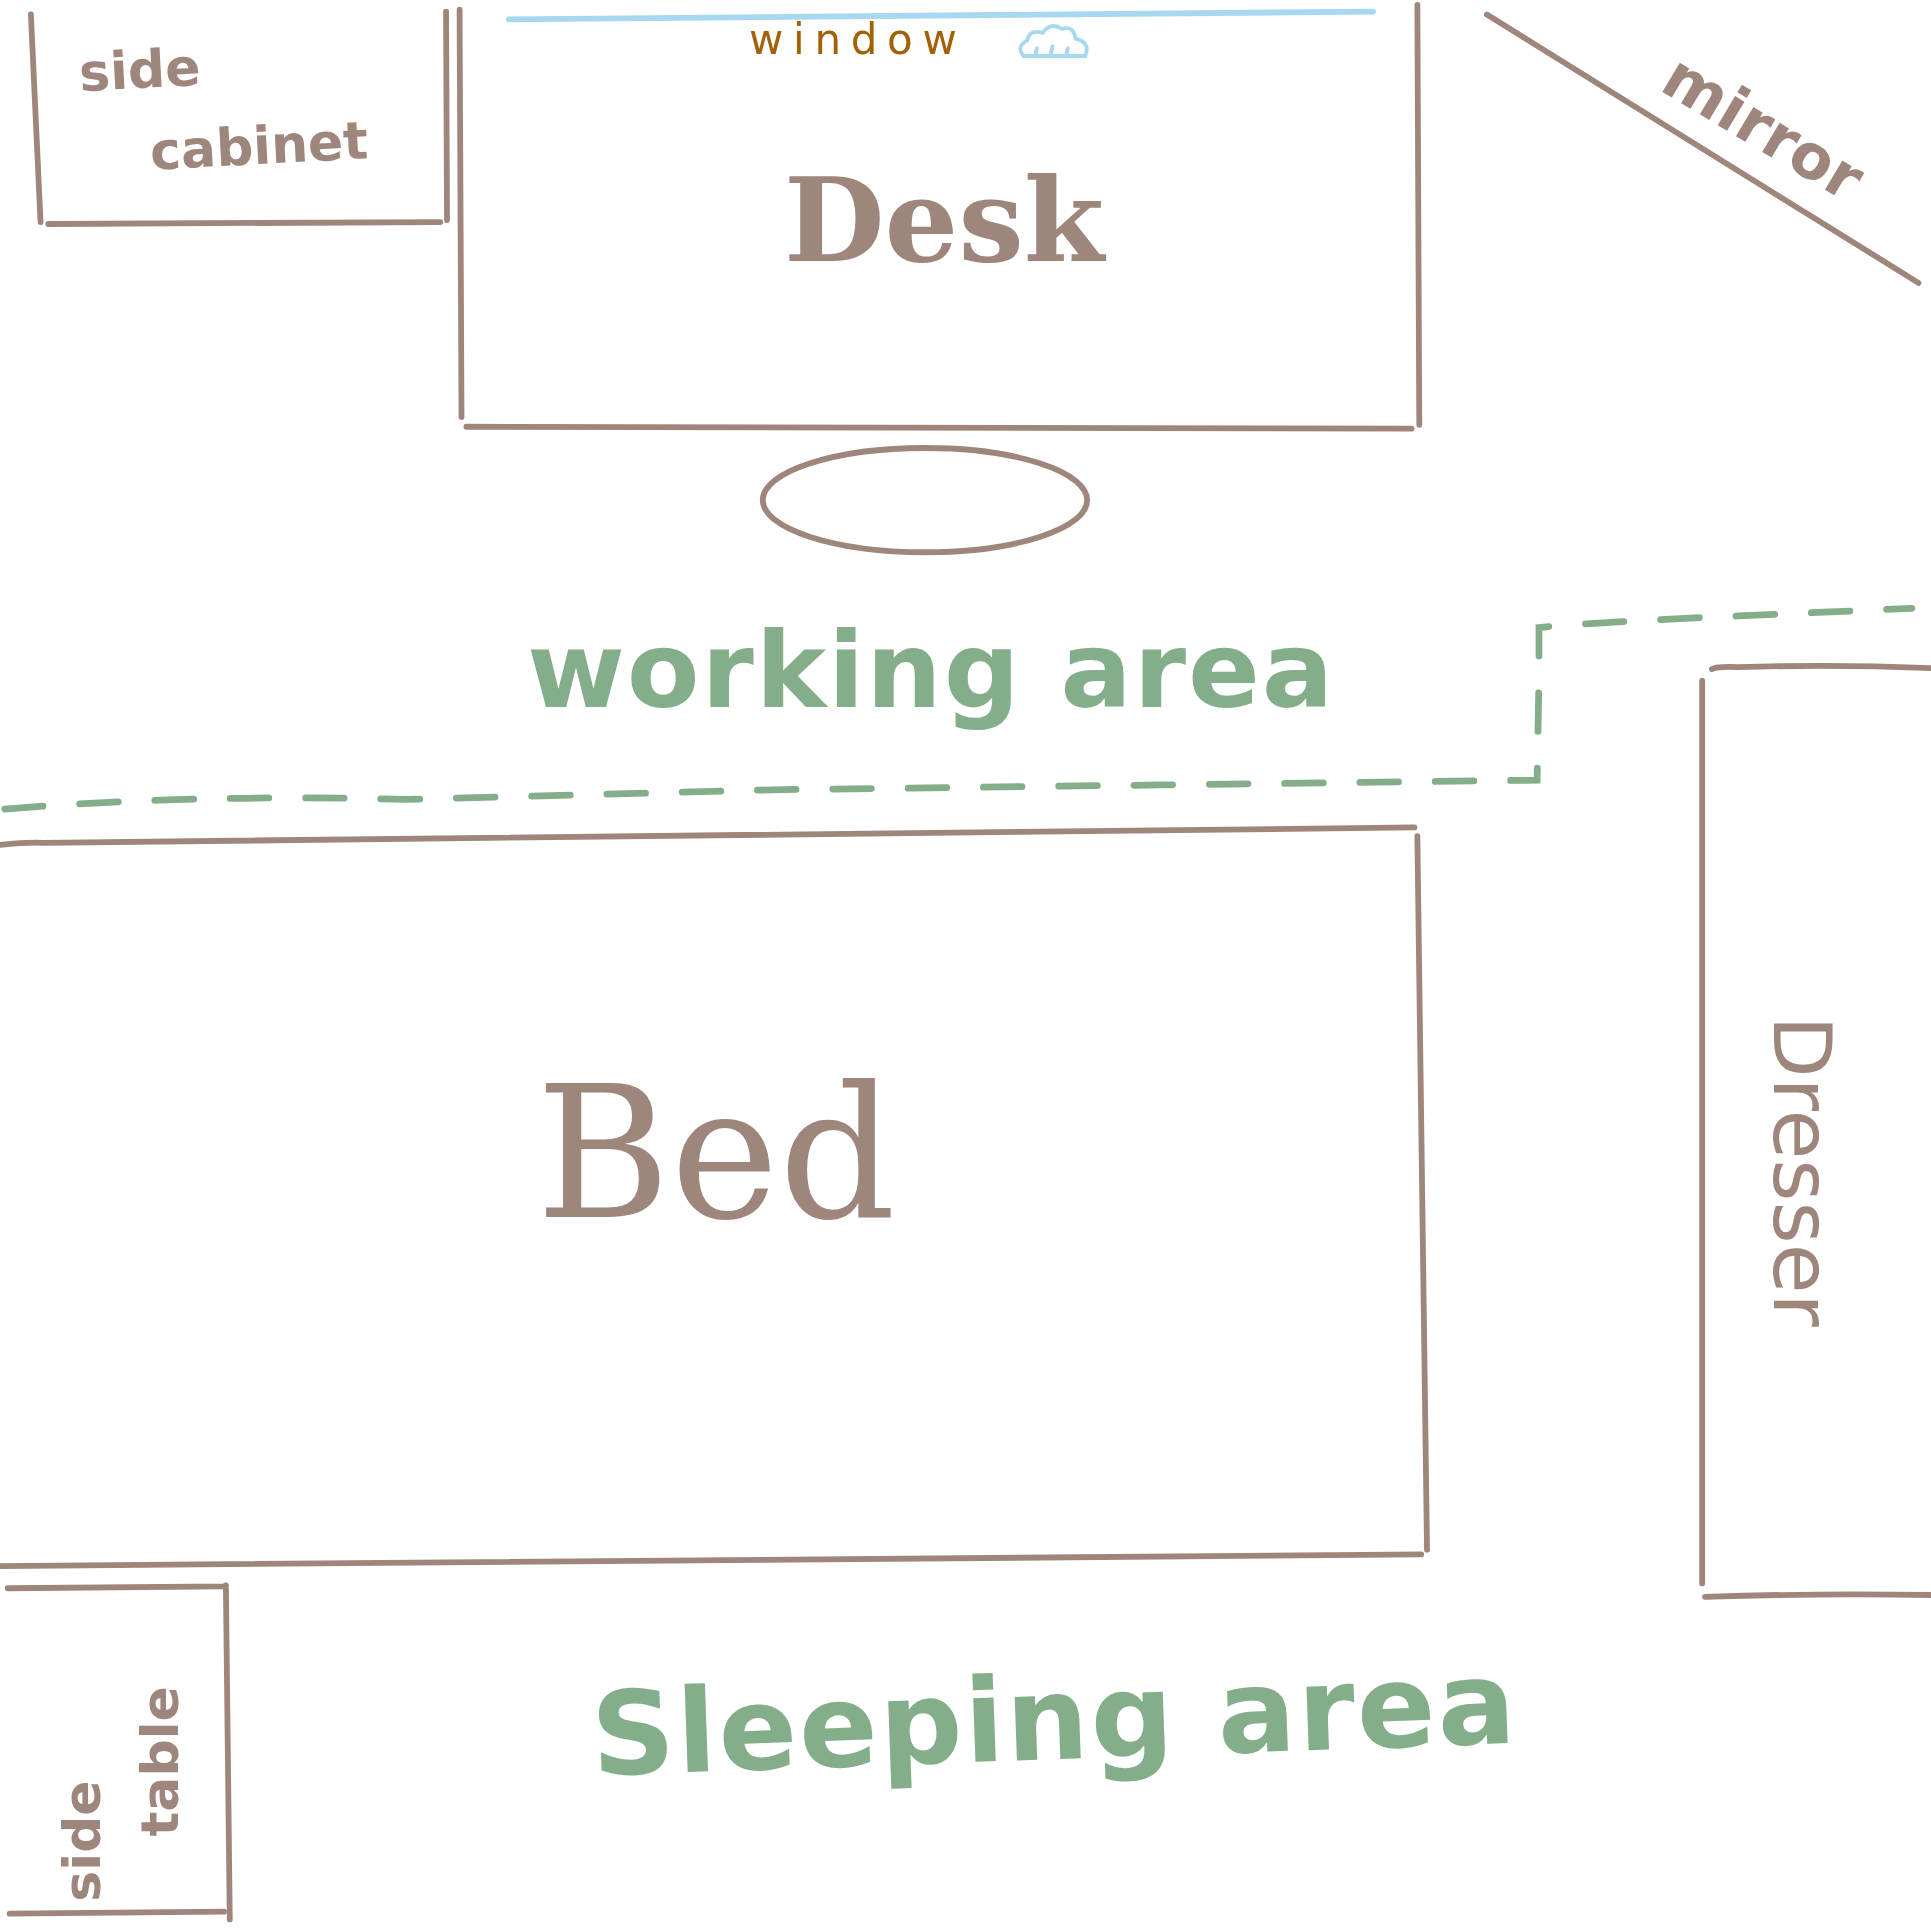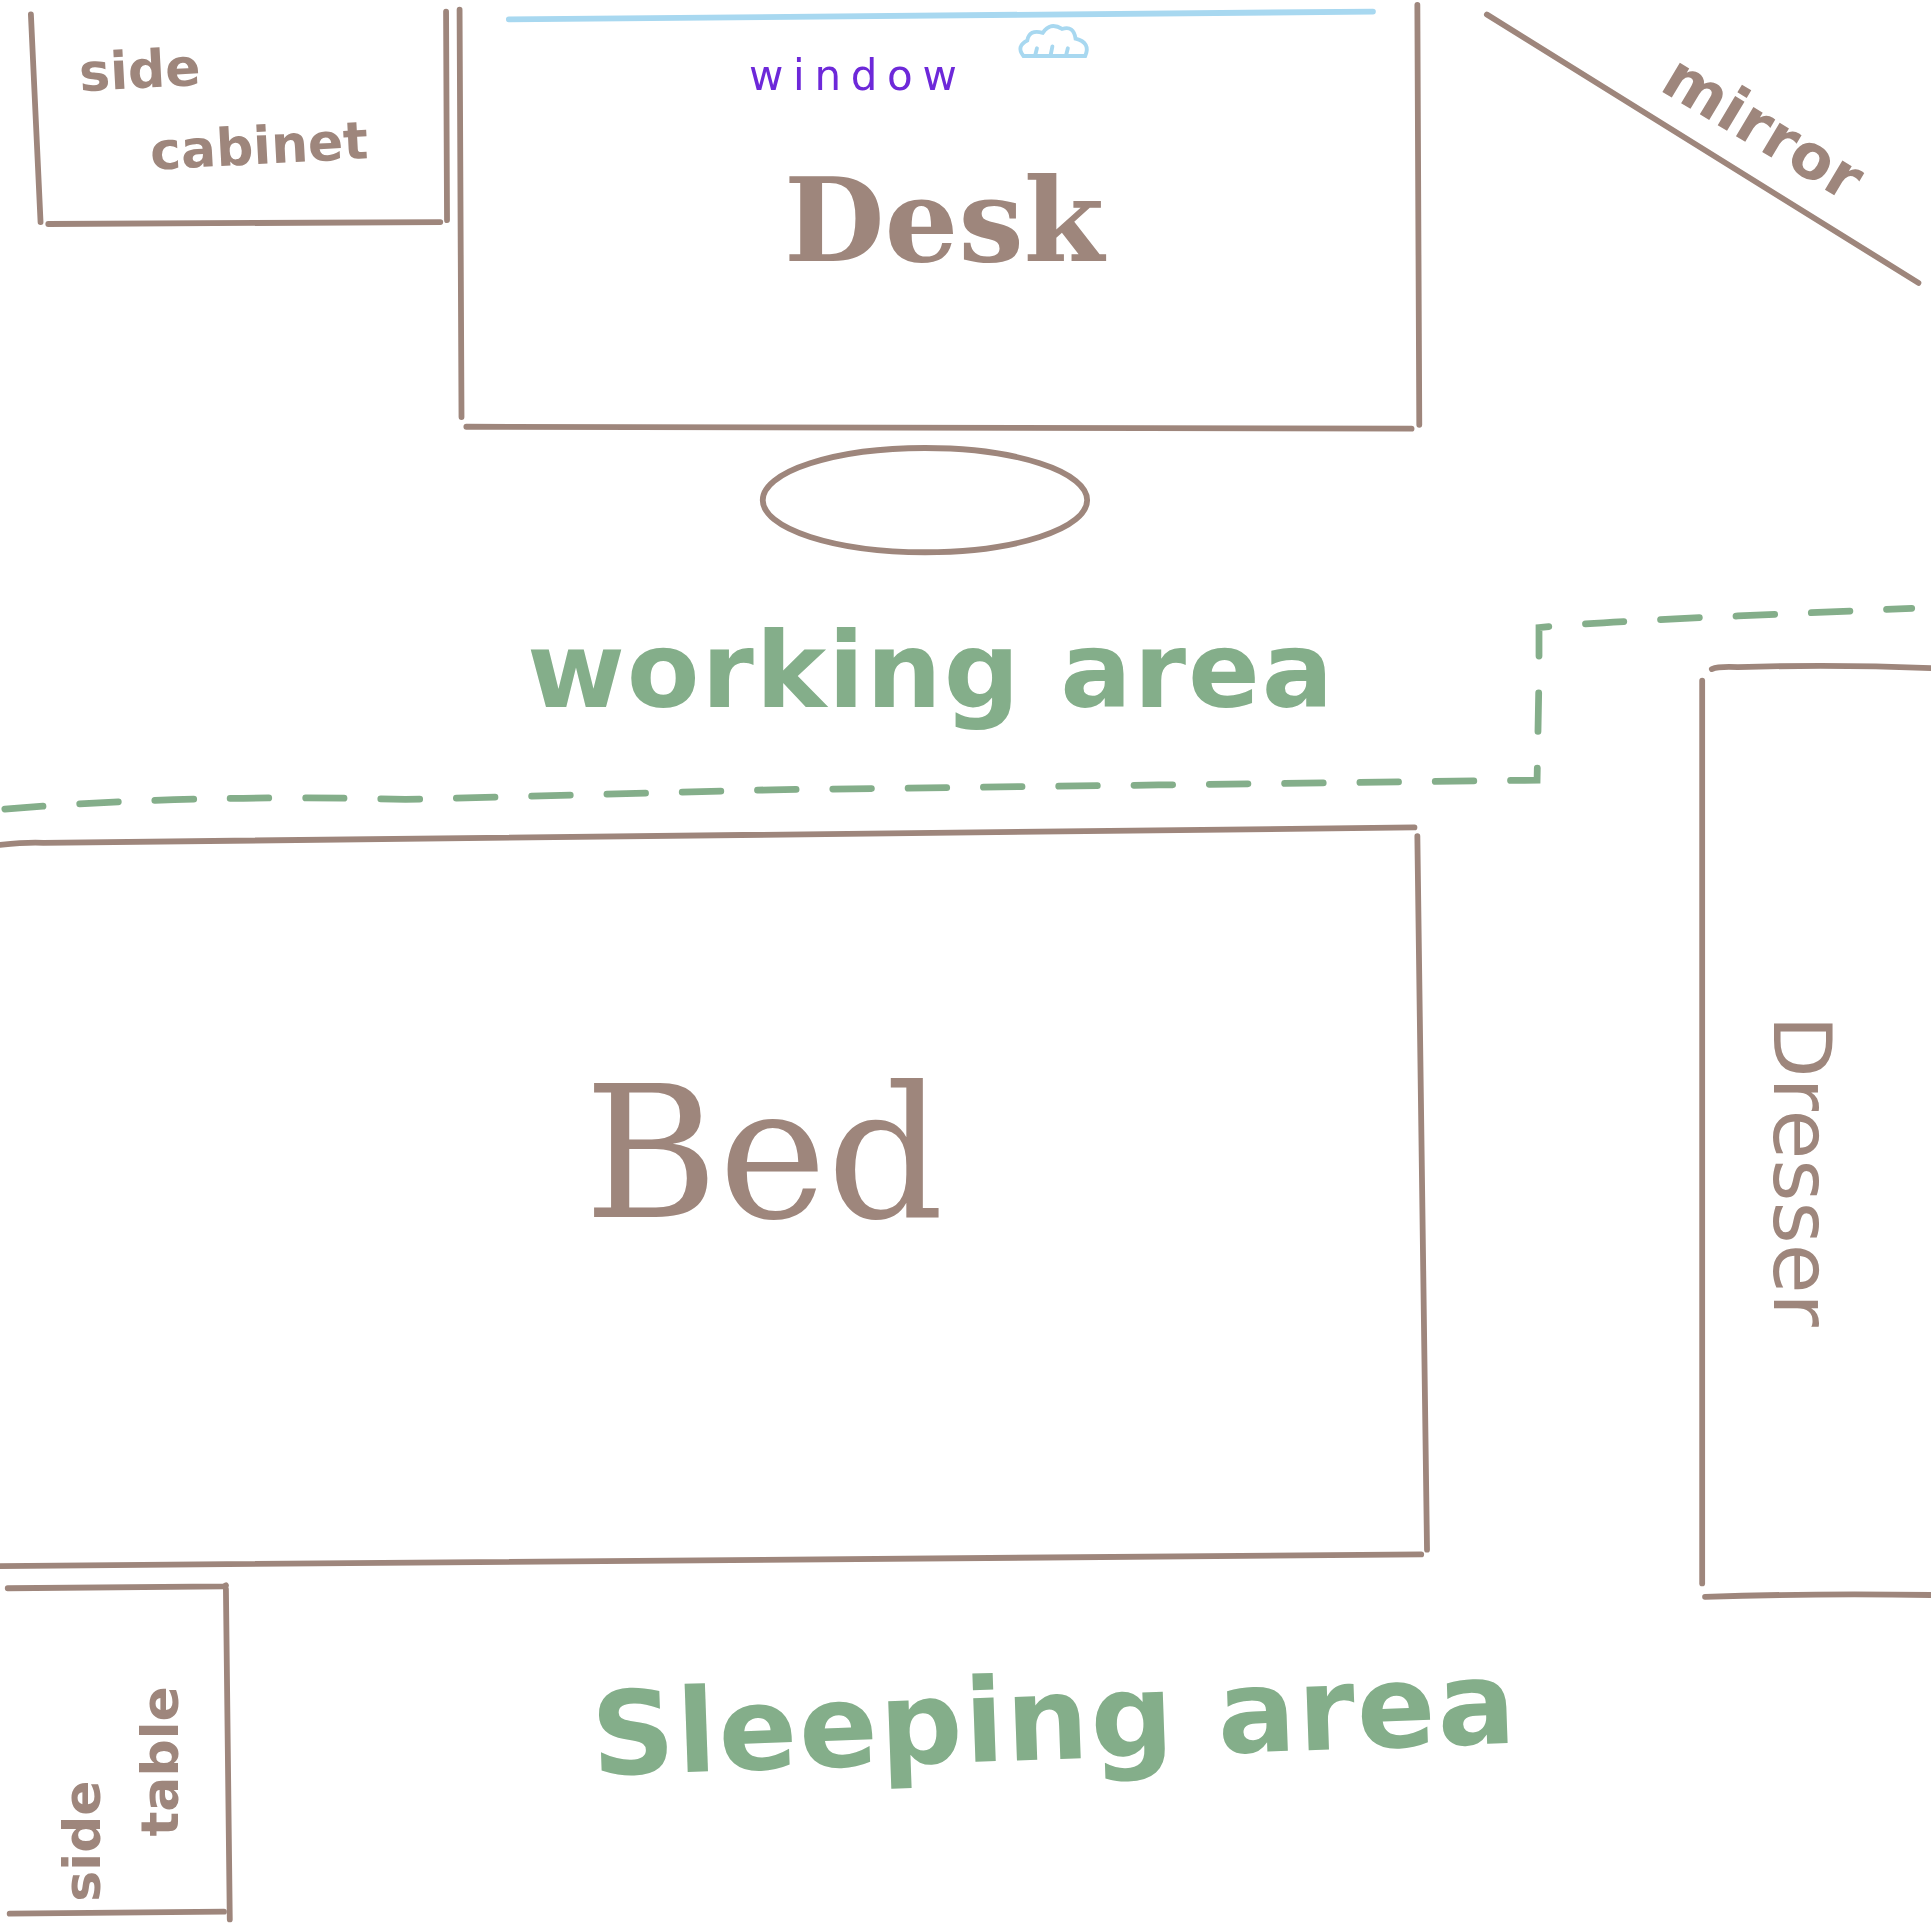--- a/index.html
+++ b/index.html
@@ -3,21 +3,21 @@
 <meta charset="utf-8">
 <style>
   html, body { margin:0; padding:0; background:#ffffff; }
   body { width:1931px; height:1931px; position:relative; overflow:hidden;
          font-family:"DejaVu Sans", sans-serif; }
   svg.plan { position:absolute; left:0; top:0; width:1931px; height:1931px; }
   .lbl { position:absolute; white-space:nowrap; line-height:1; transform-origin:center center;
          font-family:"DejaVu Sans", sans-serif; font-weight:bold; }
   .brown { color:#9e867c; }
   .green { color:#84ae8a; }
-  .blue  { color:#6d28d9;margin-top:36px; }
+  .blue  { color:#a16207; }
 </style>
 </head>
 <body>
 
 <svg class="plan" viewBox="0 0 2000 2000">
   <g stroke="#9e867c" stroke-width="6" stroke-linecap="round" fill="none">
 
     <g>
       <path d="M32 15 L42 230"></path>
       <path d="M50 232 L456 230"></path>
@@ -67,21 +67,21 @@
 
 <div class="lbl brown" style="left:79px; top:44px; font-size:52px; transform:rotate(-3deg);">side</div>
 <div class="lbl brown" style="left:150px; top:120px; font-size:52px; transform:rotate(-3deg);">cabinet</div>
 
 <div class="lbl brown" style="left:784px; top:162px; font-size:116px; font-weight:bold; font-family:'DejaVu Serif', serif;">Desk</div>
 
 <div class="lbl brown" style="left:1653px; top:97px; font-size:62px; transform:rotate(31deg);">mirror</div>
 
 <div class="lbl green" style="left:527px; top:618px; font-size:106px; letter-spacing:1.9px;">working area</div>
 
-<div class="lbl brown" style="left:536px; top:1062px; font-size:183px; font-weight:normal; font-family:'DejaVu Serif', serif;margin-left:48px;">Bed</div>
+<div class="lbl brown" style="left:536px; top:1062px; font-size:183px; font-weight:normal; font-family:'DejaVu Serif', serif;">Bed</div>
 
 <div class="lbl brown" style="left:1685px; top:1091px; font-size:81px; font-weight:normal; transform:rotate(90deg); width:232px; text-align:center;">Dresser</div>
 
 <div class="lbl green" style="left:591px; top:1661px; font-size:116px; letter-spacing:1.9px; transform:rotate(-2deg);">Sleeping area</div>
 
 <div class="lbl brown" style="left:19.3px; top:1815px; font-size:52px; transform:rotate(-90deg); width:126px; text-align:center;">side</div>
 <div class="lbl brown" style="left:87px; top:1738px; font-size:52px; transform:rotate(-90deg); width:145px; text-align:center;">table</div>
 
 
 </body></html>

